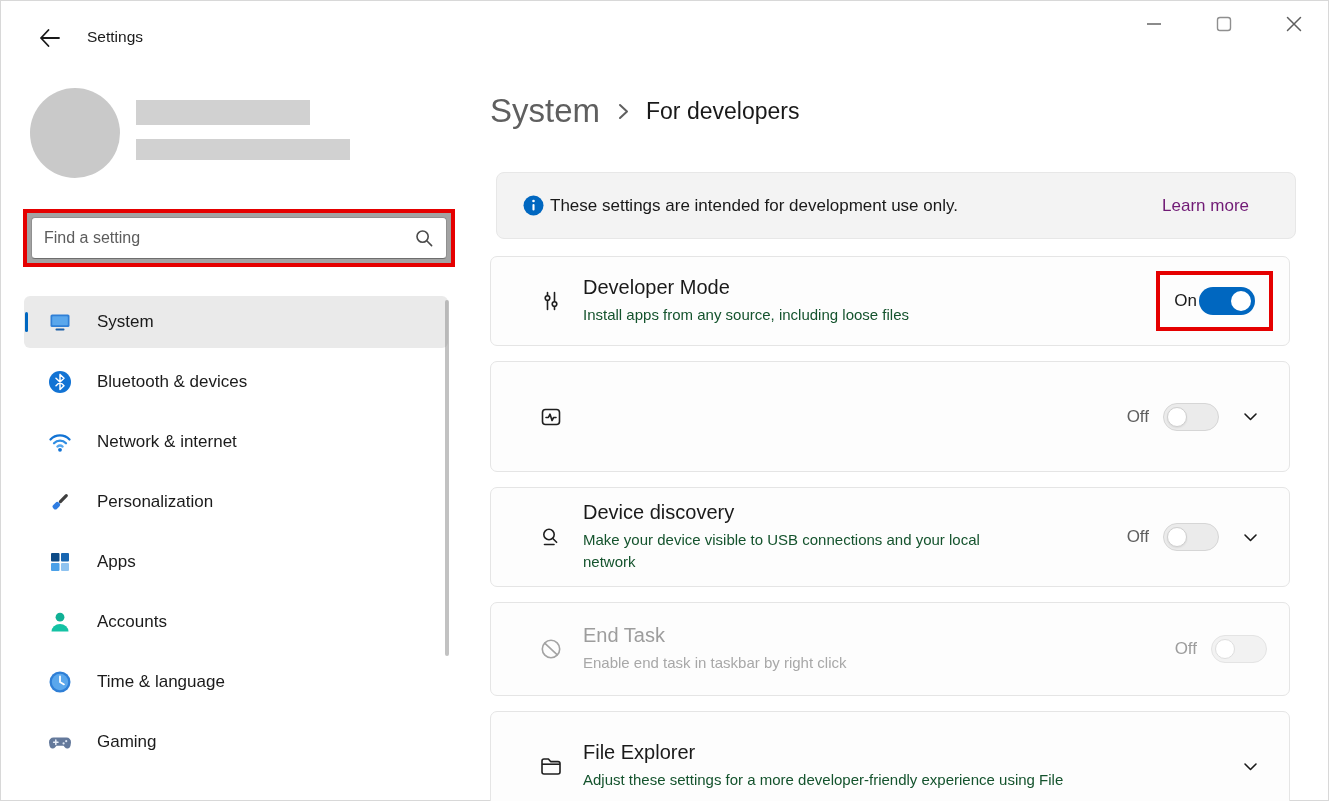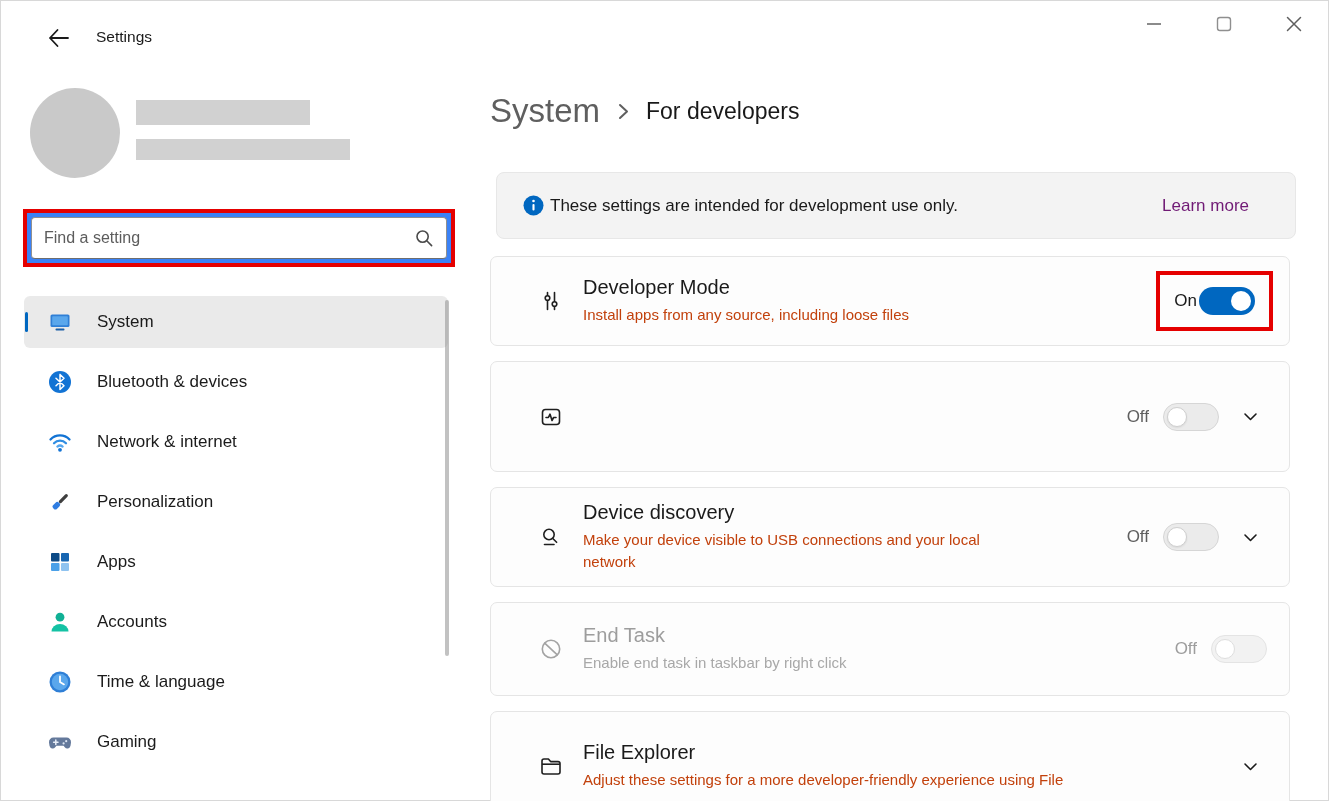--- a/index.html
+++ b/index.html
@@ -7,35 +7,35 @@
   html,body{width:1329px;height:801px}
   body{
     position:relative;overflow:hidden;background:#ffffff;
     font-family:"Liberation Sans",sans-serif;color:#1a1a1a;
     box-shadow:inset 0 0 0 1px #d8d8d8;
   }
   svg{display:block}
   .icon24{width:26px;height:26px;flex:none;display:flex;align-items:center;justify-content:center}
 
   
-  .titlebar{position:absolute;top:0;left:17px;right:0;height:64px}
+  .titlebar{position:absolute;top:0;left:8px;right:0;height:64px}
   .back-btn{position:absolute;left:24px;top:22px;width:36px;height:32px;border:none;background:transparent;
     display:flex;align-items:center;justify-content:center;border-radius:5px;cursor:pointer}
   .app-title{position:absolute;left:79px;top:28px;font-size:15.5px;color:#1a1a1a}
   .win-controls{position:absolute;right:0;top:0;display:flex}
   .win-btn{width:70px;height:48px;border:none;background:transparent;display:flex;align-items:center;justify-content:center;cursor:pointer}
 
   
   .avatar{position:absolute;left:30px;top:88px;width:90px;height:90px;border-radius:50%;background:#c9c9c9}
   .ph-bar{position:absolute;background:#d1d1d1}
   .ph-bar.b1{left:136px;top:100px;width:174px;height:25px}
   .ph-bar.b2{left:136px;top:139px;width:214px;height:21px}
 
   .search-highlight{position:absolute;left:23px;top:209px;width:432px;height:58px;border:4px solid #e50000;
-    display:flex;align-items:center;padding:0 4px;background:#3b82f6}
+    display:flex;align-items:center;padding:0 4px;background:#a3a3a3}
   .search-box{flex:1;height:42px;background:#fff;border:1px solid #909090;border-bottom:1px solid #6e6e6e;
     border-radius:4px;display:flex;align-items:center;padding:0 12px}
   .search-box input{flex:1;border:none;outline:none;font-size:16px;color:#3a3a3a;background:transparent;
     font-family:"Liberation Sans",sans-serif}
   .search-box input::placeholder{color:#5c5c5c;opacity:1}
 
   .nav{position:absolute;left:24px;top:296px;width:424px}
   .nav-item{height:52px;margin-bottom:8px;display:flex;align-items:center;gap:24px;padding-left:23px;
     border-radius:6px;font-size:17px;color:#1b1b1b;position:relative;cursor:pointer}
   .nav-item.selected{background:#eaeaea}
@@ -62,21 +62,21 @@
     padding-left:47px;padding-right:22px;margin-bottom:15px}
   .card.h90{height:90px}
   .card.h111{height:111px}
   .card.h115{height:100px}
   .card.h94{height:94px}
   .card.h110{height:110px}
   .card .icon24{margin-right:19px}
   .card-text{max-width:425px}
   .card.wide-text .card-text{max-width:620px}
   .card-title{font-size:20px;color:#1a1a1a}
-  .card-desc{font-size:15px;color:#c2410c;margin-top:5px;line-height:1.45}
+  .card-desc{font-size:15px;color:#14532d;margin-top:5px;line-height:1.45}
   .card-controls{margin-left:auto;display:flex;align-items:center;gap:14px}
   .toggle-label{font-size:17px;color:#1a1a1a}
   .toggle-label.off{color:#5f5f5f}
 
   .toggle{width:56px;height:28px;border-radius:14px;position:relative;flex:none;cursor:pointer}
   .toggle .knob{position:absolute;width:20px;height:20px;border-radius:50%}
   .toggle.on{background:#0067c0}
   .toggle.on .knob{right:4px;top:4px;background:#ffffff}
   .toggle.off{background:#ebebeb;border:1px solid #d6d6d6}
   .toggle.off .knob{left:3px;top:3px;background:#ffffff;border:1px solid #cfcfcf;box-shadow:0 1px 2px rgba(0,0,0,.08)}

